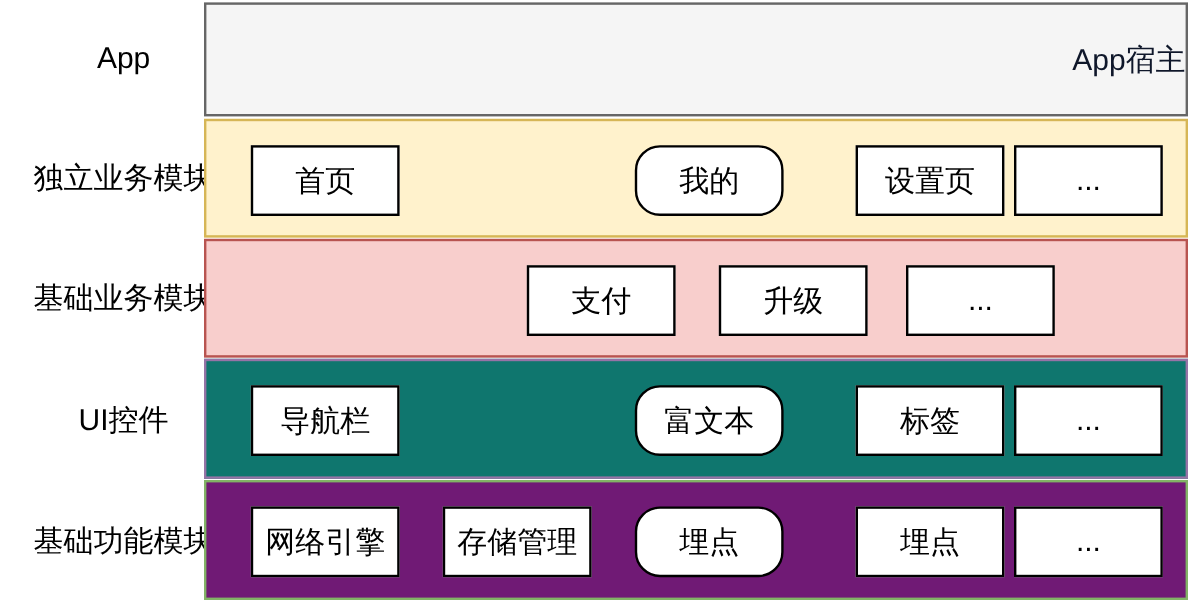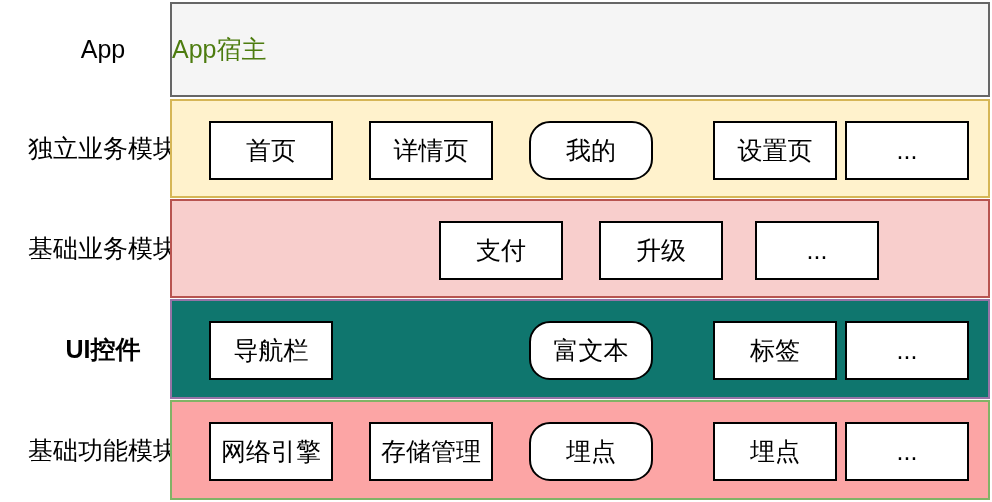--- a/index.html
+++ b/index.html
@@ -31,38 +31,38 @@
     position: absolute;
     left: 170px;
     top: 2px;
     width: 820px;
     height: 95px;
     box-sizing: border-box;
     background: #f5f5f5;
     border: 2px solid #666666;
     display: flex;
     align-items: center;
-    justify-content: flex-start;
+    justify-content: flex-end;
     font-size: 25px;
-    color: #4d7c0f;
+    color: #0f172a;
   }
 
   
   .band {
     position: absolute;
     left: 170px;
     width: 820px;
     box-sizing: border-box;
     border: 2px solid transparent;
     padding-left: 31px;
   }
   .band-yellow { top: 99px;  height: 99px;  background: #fff2cc; border-color: #d6b656; }
   .band-red    { top: 199px; height: 99px;  background: #f8cecc; border-color: #b85450; }
   .band-purple { top: 299px; height: 100px; background: #0f766e; border-color: #9673a6; }
-  .band-green  { top: 400px; height: 100px; background: #fca5a5; border-color: #82b366; }
+  .band-green  { top: 400px; height: 100px; background: #701a75; border-color: #82b366; }
 
   
   .mbox {
     position: absolute;
     top: 20px;
     width: 124px;
     height: 59px;
     box-sizing: border-box;
     background: #ffffff;
     border: 2px solid #000000;
@@ -87,30 +87,29 @@
   .r3 { left: 583px; }
 </style>
 </head>
 <body>
 
 <div class="stage">
 
   <div class="layer-label" style="top:2px;   height:95px;">App</div>
   <div class="layer-label" style="top:99px;  height:99px;">独立业务模块</div>
   <div class="layer-label" style="top:199px; height:99px;">基础业务模块</div>
-  <div class="layer-label" style="top:299px; height:100px;font-weight:bold;">UI控件</div>
+  <div class="layer-label" style="top:299px; height:100px;">UI控件</div>
   <div class="layer-label" style="top:400px; height:100px;">基础功能模块</div>
 
   <div class="host-box">
     <span>App宿主</span>
   </div>
 
   <div class="band band-yellow">
     <div class="mbox c0">首页</div>
-    <div class="mbox c1">详情页</div>
     <div class="mbox c2">我的</div>
     <div class="mbox c3">设置页</div>
     <div class="mbox c4">...</div>
   </div>
 
   <div class="band band-red">
     <div class="mbox r1">支付</div>
     <div class="mbox r2">升级</div>
     <div class="mbox r3">...</div>
   </div>

